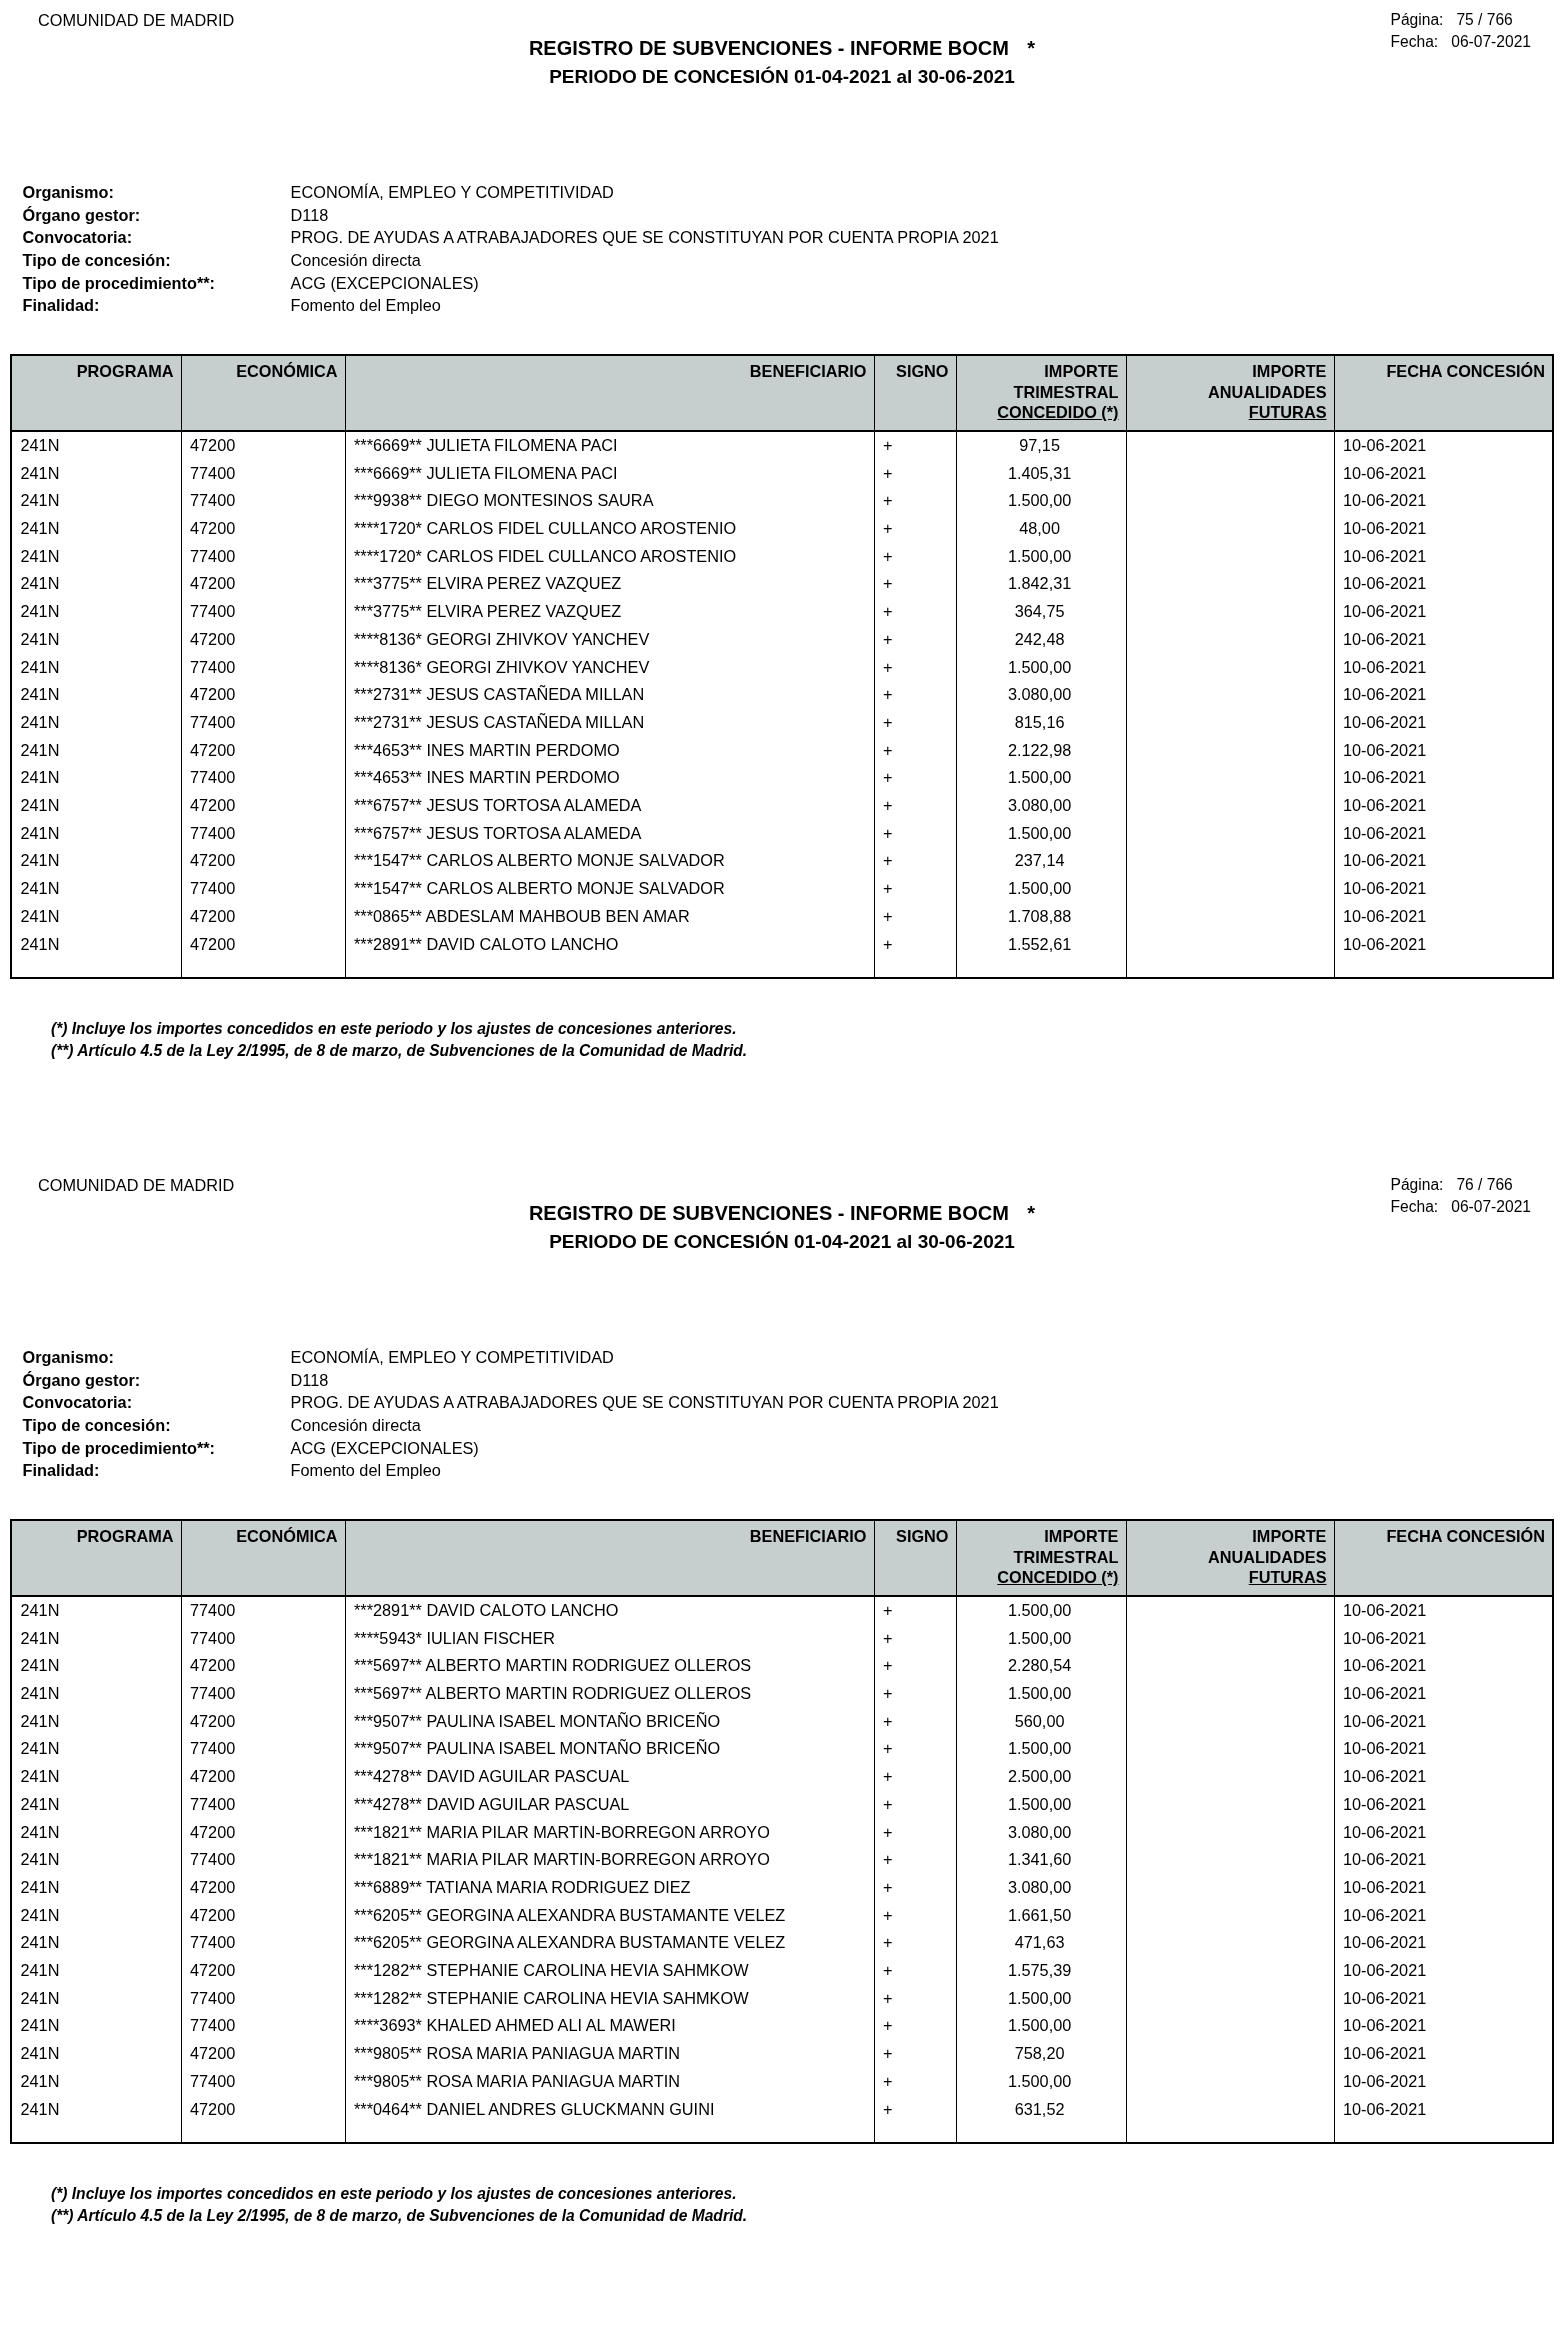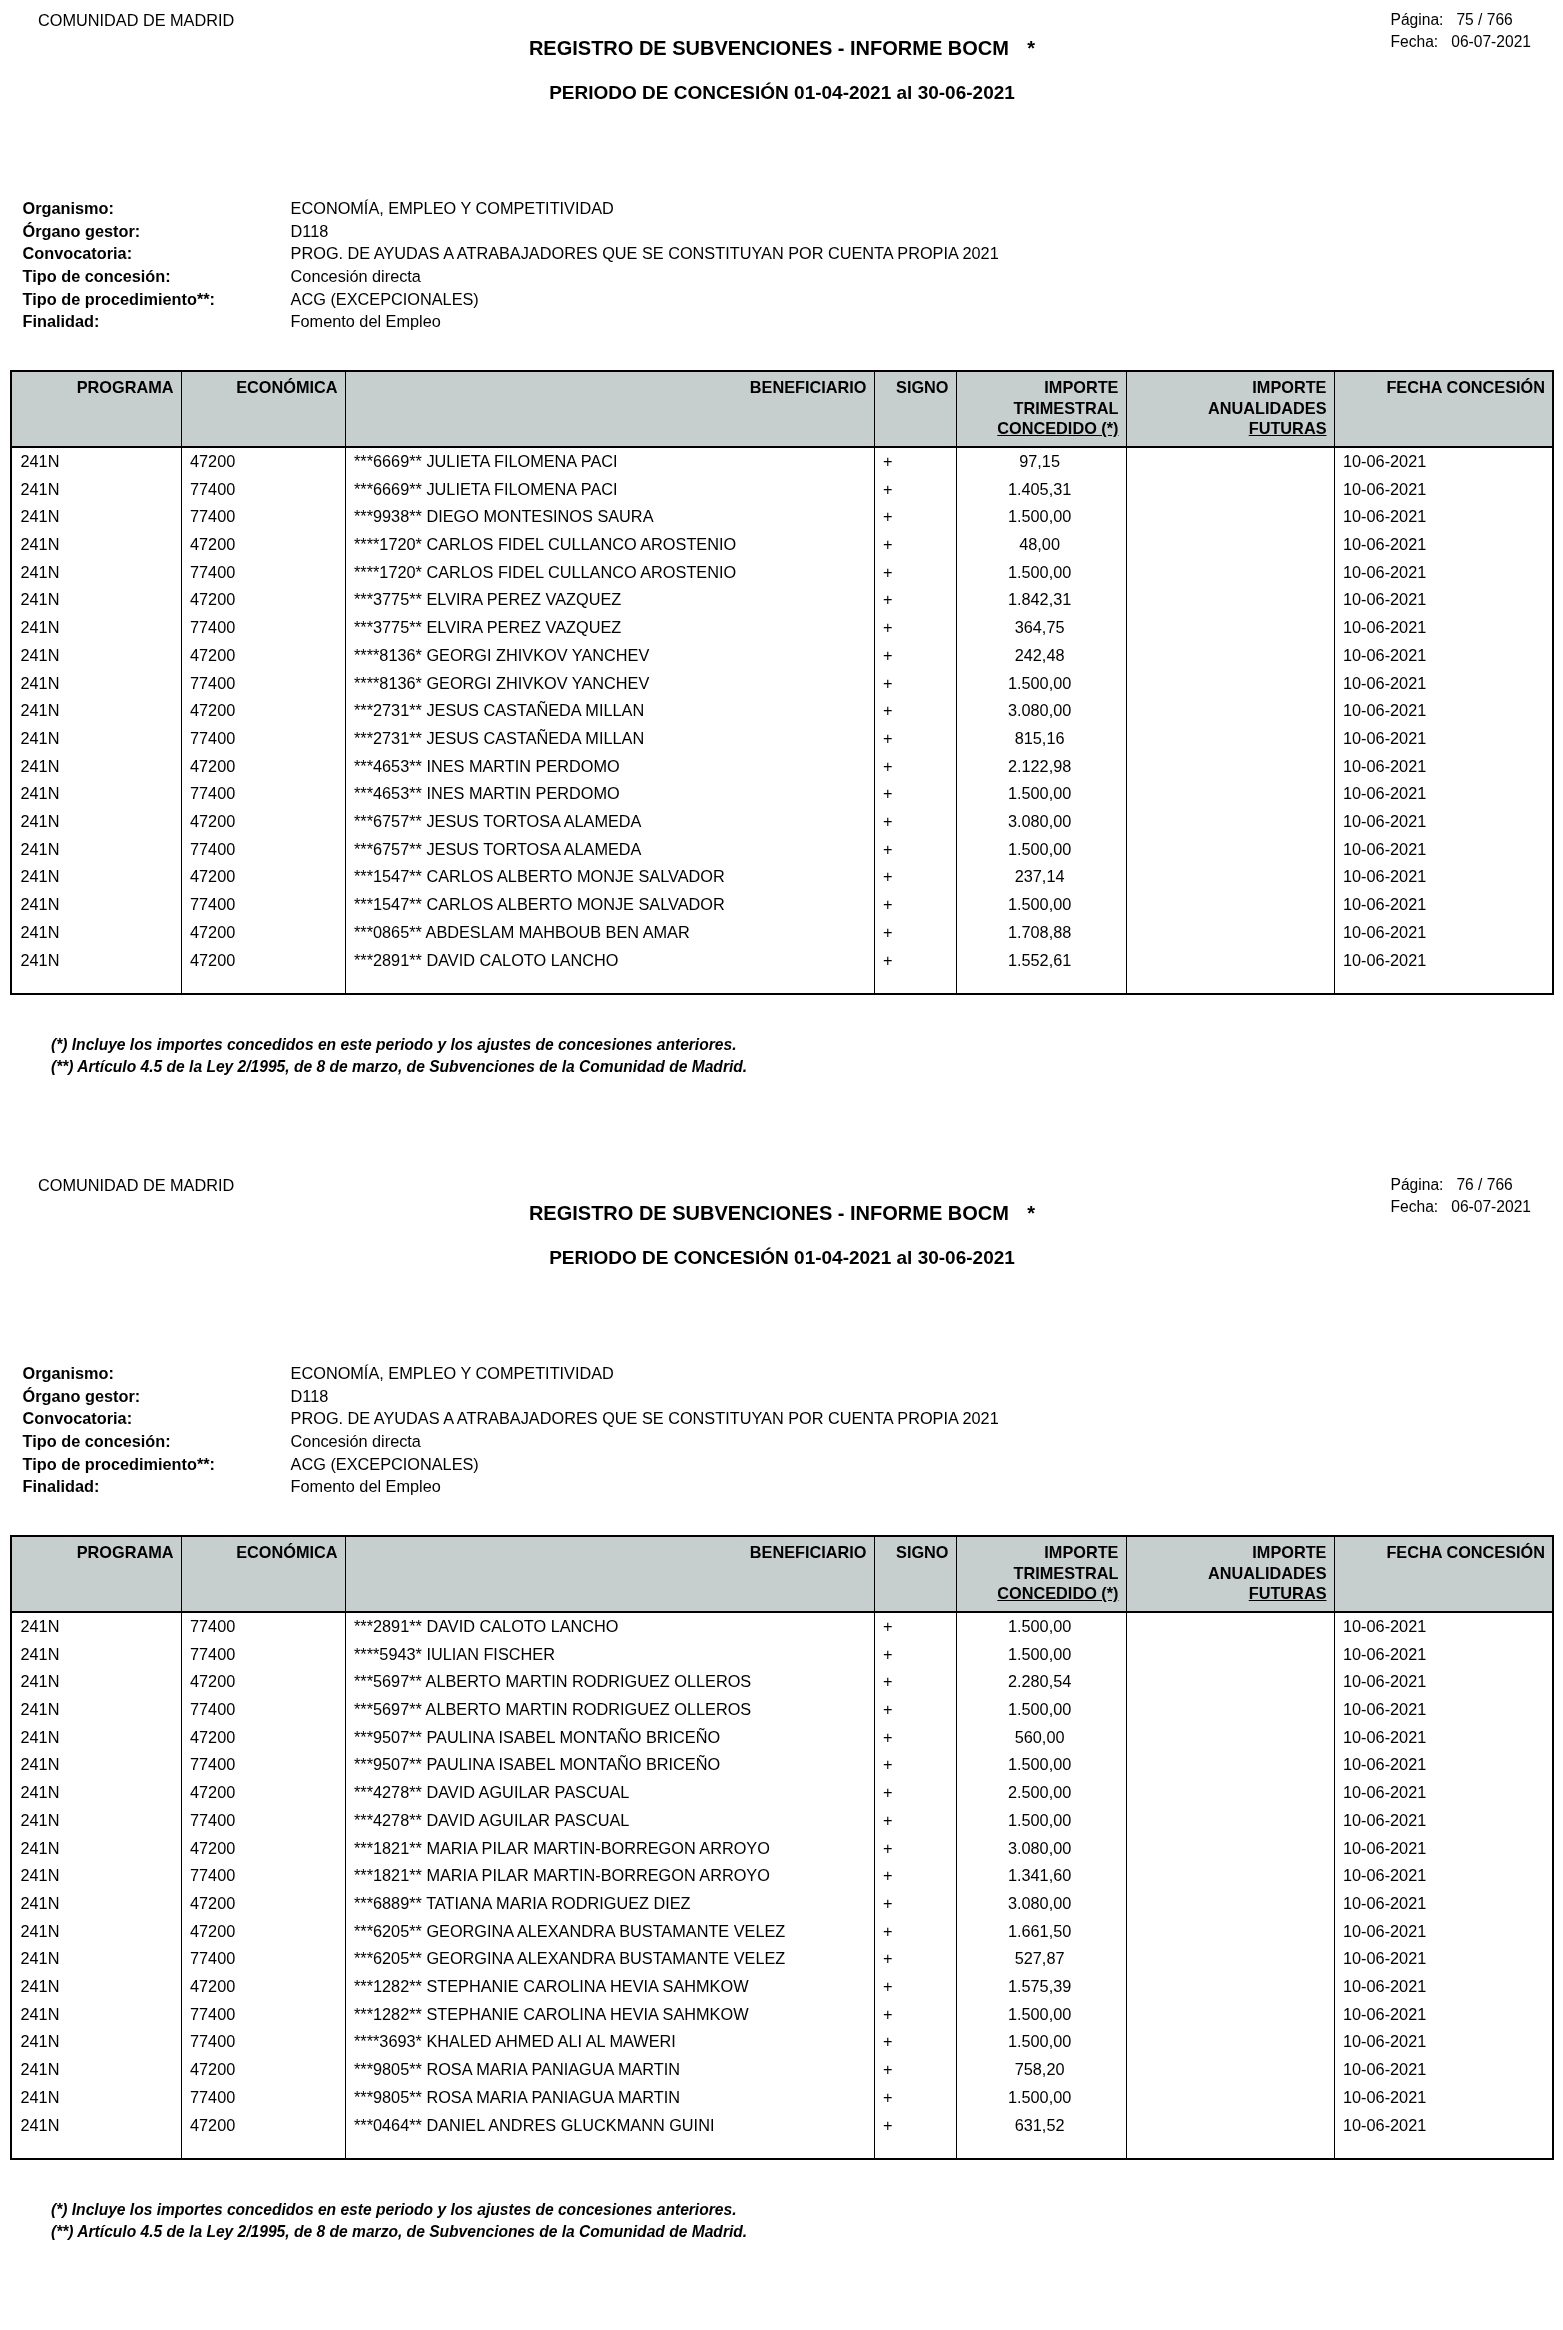--- a/index.html
+++ b/index.html
@@ -24,21 +24,21 @@
     position: absolute; right: 33px; top: 8.5px;
     font-size: 15.6px; line-height: 22px;
   }
   .pd-row { display: flex; gap: 13px; }
   .title-line {
     text-align: center; padding-top: 37px;
     font-size: 20px; font-weight: bold;
   }
   .title-mark { margin-left: 18.4px; }
   .subtitle {
-    text-align: center; margin-top: 22px;
+    text-align: center; margin-top: 6px;
     font-size: 19px; font-weight: bold;
   }
   .meta-block { margin: 96px 0 0 22.6px; }
   .meta-row { display: flex; margin-bottom: 6.4px; font-size: 16.3px; line-height: 16.3px; }
   .meta-label { width: 252px; flex: none; font-weight: bold; }
   .meta-value { flex: 1; margin-left: 16px; }
 
   .subv-table {
     width: 1541px;
     margin: 40px auto 0;
@@ -549,21 +549,21 @@
             <td class="col-signo">+</td>
             <td class="col-importe-trimestral">1.661,50</td>
             <td class="col-importe-anualidades"></td>
             <td class="col-fecha-concesion">10-06-2021</td>
           </tr>
           <tr>
             <td class="col-programa">241N</td>
             <td class="col-economica">77400</td>
             <td class="col-beneficiario">***6205** GEORGINA ALEXANDRA BUSTAMANTE VELEZ</td>
             <td class="col-signo">+</td>
-            <td class="col-importe-trimestral">527,87</td>
+            <td class="col-importe-trimestral">471,63</td>
             <td class="col-importe-anualidades"></td>
             <td class="col-fecha-concesion">10-06-2021</td>
           </tr>
           <tr>
             <td class="col-programa">241N</td>
             <td class="col-economica">47200</td>
             <td class="col-beneficiario">***1282** STEPHANIE CAROLINA HEVIA SAHMKOW</td>
             <td class="col-signo">+</td>
             <td class="col-importe-trimestral">1.575,39</td>
             <td class="col-importe-anualidades"></td>

